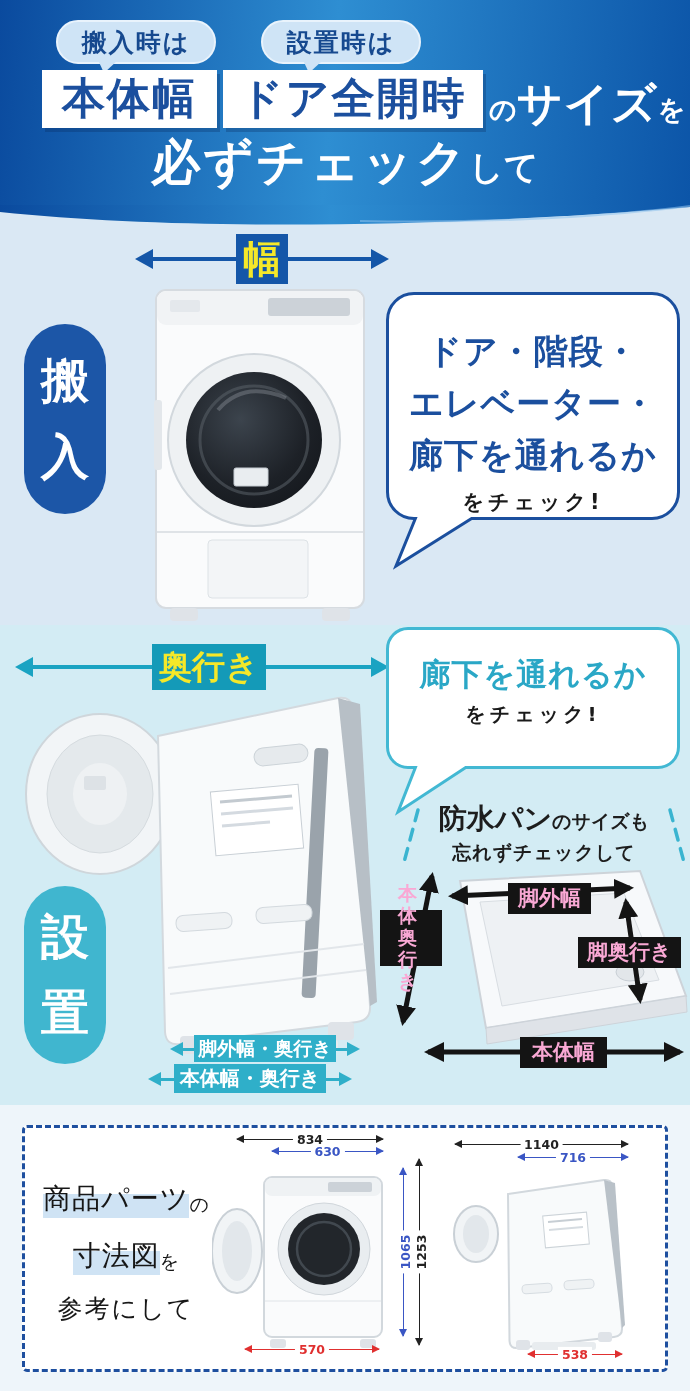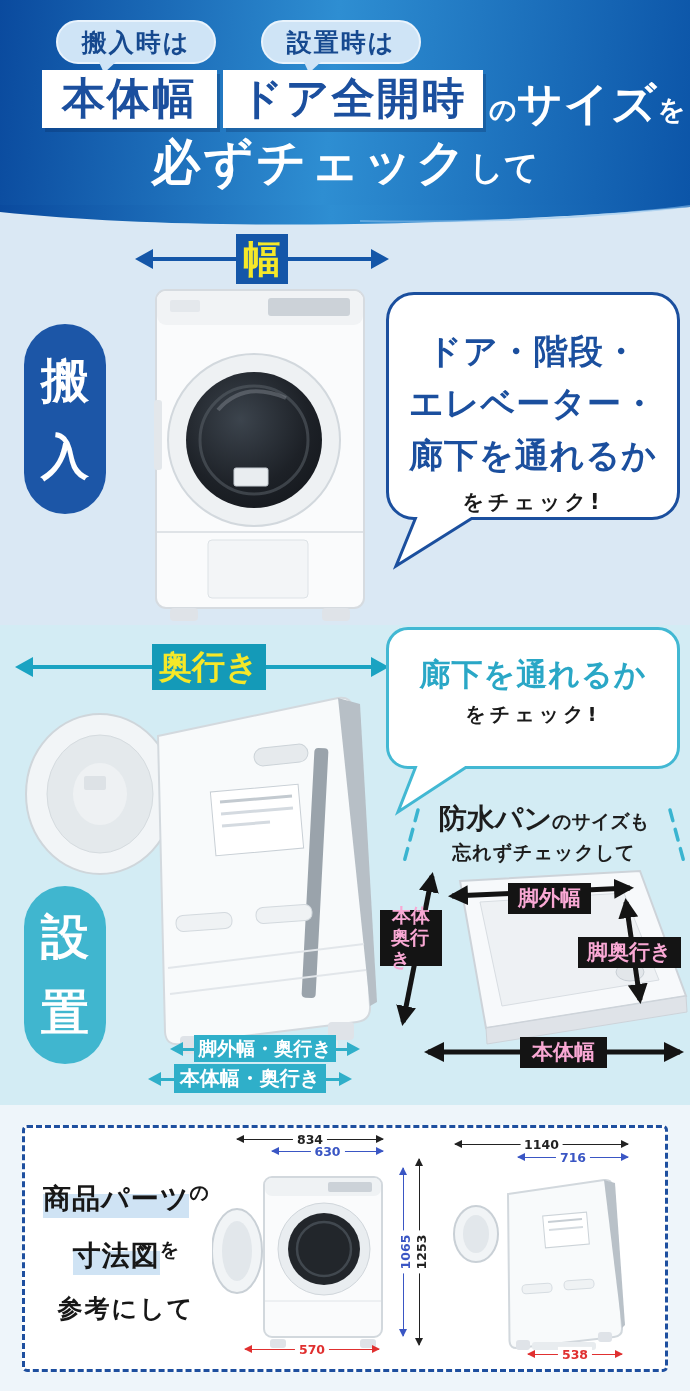--- a/index.html
+++ b/index.html
@@ -84,22 +84,22 @@
   .tdim-line{position:absolute;height:3px;background:var(--teal);}
   .tdim-line::before,.tdim-line::after{content:"";position:absolute;top:-6px;width:0;height:0;
       border-top:7.5px solid transparent;border-bottom:7.5px solid transparent;}
   .tdim-line::before{left:-12px;border-right:13px solid var(--teal);}
   .tdim-line::after{right:-12px;border-left:13px solid var(--teal);}
   .tdim-chip{position:absolute;background:var(--teal);color:#fff;font-weight:bold;
       display:flex;align-items:center;justify-content:center;}
 
   
   .panel{z-index:2;background:#fff;border:3px dashed #1e4f9f;border-radius:5px;}
-  .cap{z-index:4;display:flex;align-items:flex-start;justify-content:center;color:#171717;
-       font-weight:bold;width:176px;}
+  .cap{z-index:4;display:flex;align-items:flex-end;justify-content:center;color:#171717;
+       font-weight:normal;width:176px;}
   .cap .hl{background:linear-gradient(transparent 38%,#cfe3f4 38%);font-size:28px;letter-spacing:1px;}
   .cap .tl{font-size:19px;}
   .cap.l3{font-size:25px;letter-spacing:2px;}
 
   
   .sdim{z-index:6;}
   .sdim.h{height:0;border-top:1.6px solid currentColor;}
   .sdim.h::before,.sdim.h::after{content:"";position:absolute;top:-5px;width:0;height:0;
       border-top:4.2px solid transparent;border-bottom:4.2px solid transparent;}
   .sdim.h::before{left:-1px;border-right:8px solid currentColor;}
@@ -277,21 +277,21 @@
     <line x1="42" y1="20" x2="13" y2="166" stroke="#141414" stroke-width="5" marker-start="url(#ah)" marker-end="url(#ah)"></line>
     <line x1="38" y1="196" x2="290" y2="196" stroke="#141414" stroke-width="5" marker-start="url(#ah)" marker-end="url(#ah)"></line>
   </svg>
 
   <div class="abs chip" style="left:508px;top:883px;height:31px;padding:0 10px;font-size:21px;">
     <span>脚外幅</span>
   </div>
   <div class="abs chip" style="left:578px;top:937px;height:31px;padding:0 9px;font-size:21px;">
     <span>脚奥行き</span>
   </div>
-  <div class="abs chip" style="left:380px;top:910px;width:62px;height:56px;padding:11px;font-size:19px;flex-direction:column;">
+  <div class="abs chip" style="left:380px;top:910px;width:62px;height:56px;padding:18px;font-size:19px;flex-direction:column;">
     <span>本体</span>
     <span>奥行き</span>
   </div>
   <div class="abs chip" style="left:520px;top:1037px;height:31px;padding:0 12px;font-size:21px;">
     <span>本体幅</span>
   </div>
 
   <div class="abs tdim" style="left:170px;top:1035px;width:190px;height:24px;">
     <div class="tdim-line" style="left:12px;top:13px;width:166px;"></div>
     <div class="tdim-chip" style="left:24px;top:0;width:142px;height:27px;font-size:19px;">

